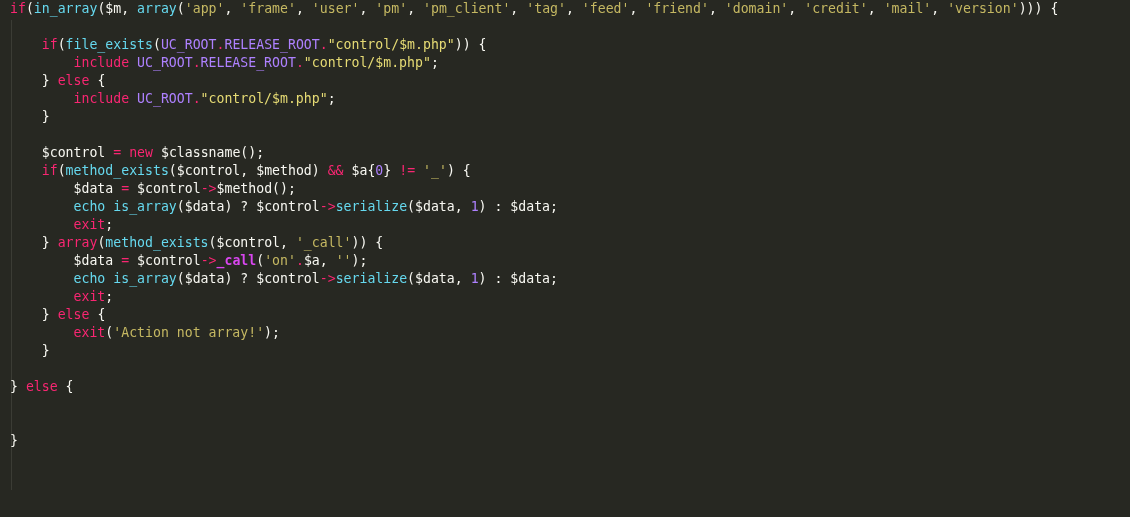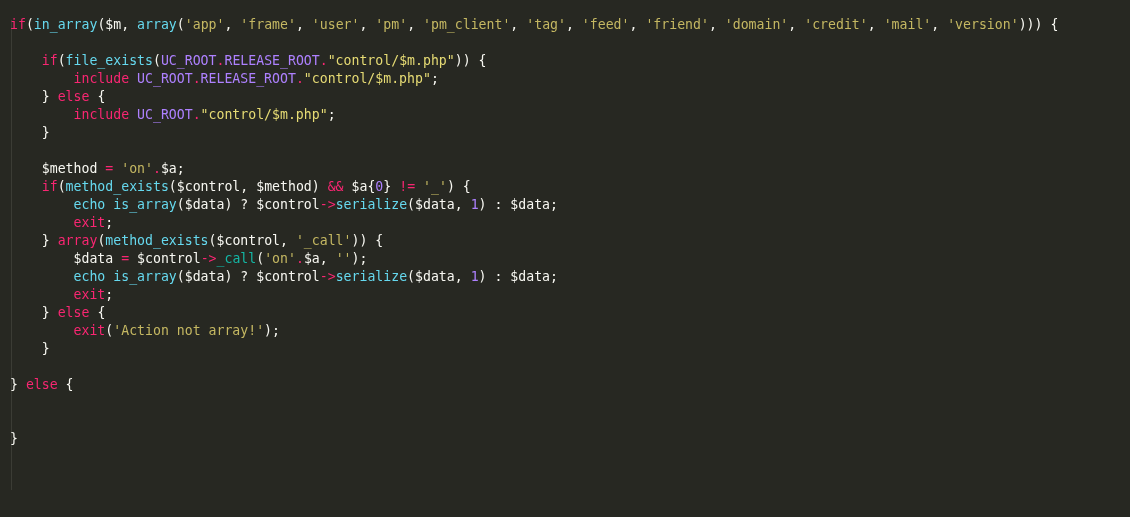--- a/index.html
+++ b/index.html
@@ -23,59 +23,60 @@
   .indent-guide {
     position: absolute;
     left: 11px;
     top: 20px;
     width: 1px;
     height: 470px;
     background: #3b3c35;
   }
   .code-area {
     position: relative;
-    padding: 16px 0 0 0;
+    padding: 0 0 0 0;
   }
   .line {
     height: 18px;
     line-height: 18px;
     font-size: 13.2px;
     white-space: pre;
     padding-left: 10px;
     letter-spacing: 0px;
     color: #f8f8f2;
   }
   
   .kw      { color: #f92672; }  
   .fn      { color: #66d9ef; }  
   .op      { color: #f92672; }  
   .var     { color: #f8f8f2; }  
   .str     { color: #c5b862; }  
   .dstr    { color: #e6db74; }  
   .const   { color: #ae81ff; text-align: center; }  
   .num     { color: #ae81ff; }  
   .punc    { color: #f8f8f2; }  
-  .plain   { color: #14b8a6; }
+  .plain   { color: #d946ef; font-weight: bold; }
 </style>
 </head>
 <body>
 
 <div id="editor">
   <div class="indent-guide"></div>
   <div class="code-area" id="code-area">
       <div class="line"><span class="kw">if</span><span class="punc">(</span><span class="fn">in_array</span><span class="punc">(</span><span class="var">$m</span><span class="punc">, </span><span class="fn">array</span><span class="punc">(</span><span class="str">'app'</span><span class="punc">, </span><span class="str">'frame'</span><span class="punc">, </span><span class="str">'user'</span><span class="punc">, </span><span class="str">'pm'</span><span class="punc">, </span><span class="str">'pm_client'</span><span class="punc">, </span><span class="str">'tag'</span><span class="punc">, </span><span class="str">'feed'</span><span class="punc">, </span><span class="str">'friend'</span><span class="punc">, </span><span class="str">'domain'</span><span class="punc">, </span><span class="str">'credit'</span><span class="punc">, </span><span class="str">'mail'</span><span class="punc">, </span><span class="str">'version'</span><span class="punc">))) {</span></div>
       <div class="line">&nbsp;</div>
       <div class="line"><span class="plain">    </span><span class="kw">if</span><span class="punc">(</span><span class="fn">file_exists</span><span class="punc">(</span><span class="const">UC_ROOT</span><span class="op">.</span><span class="const">RELEASE_ROOT</span><span class="op">.</span><span class="dstr">"control/$m.php"</span><span class="punc">)) {</span></div>
       <div class="line"><span class="plain">        </span><span class="kw">include</span><span class="plain"> </span><span class="const">UC_ROOT</span><span class="op">.</span><span class="const">RELEASE_ROOT</span><span class="op">.</span><span class="dstr">"control/$m.php"</span><span class="punc">;</span></div>
       <div class="line"><span class="plain">    </span><span class="punc">}</span><span class="plain"> </span><span class="kw">else</span><span class="punc"> {</span></div>
       <div class="line"><span class="plain">        </span><span class="kw">include</span><span class="plain"> </span><span class="const">UC_ROOT</span><span class="op">.</span><span class="dstr">"control/$m.php"</span><span class="punc">;</span></div>
       <div class="line"><span class="plain">    </span><span class="punc">}</span></div>
       <div class="line">&nbsp;</div>
-      <div class="line"><span class="plain">    </span><span class="var">$method</span><span class="plain"> </span><span class="op">=</span><span class="plain"> </span><span class="str">'on'</span><span class="op">.</span><span class="var">$a</span><span class="punc">;</span></div>
+      <div class="line"><span class="plain">    </span><span class="var">$control</span><span class="plain"> </span><span class="op">=</span><span class="plain"> </span><span class="kw">new</span><span class="plain"> </span><span class="var">$classname</span><span class="punc">();</span></div>
       <div class="line"><span class="plain">    </span><span class="kw">if</span><span class="punc">(</span><span class="fn">method_exists</span><span class="punc">(</span><span class="var">$control</span><span class="punc">, </span><span class="var">$method</span><span class="punc">) </span><span class="op">&amp;&amp;</span><span class="plain"> </span><span class="var">$a</span><span class="punc">{</span><span class="num">0</span><span class="punc">} </span><span class="op">!=</span><span class="plain"> </span><span class="str">'_'</span><span class="punc">) {</span></div>
+      <div class="line"><span class="plain">        </span><span class="var">$data</span><span class="plain"> </span><span class="op">=</span><span class="plain"> </span><span class="var">$control</span><span class="op">-&gt;</span><span class="var">$method</span><span class="punc">();</span></div>
       <div class="line"><span class="plain">        </span><span class="fn">echo</span><span class="plain"> </span><span class="fn">is_array</span><span class="punc">(</span><span class="var">$data</span><span class="punc">) ? </span><span class="var">$control</span><span class="op">-&gt;</span><span class="fn">serialize</span><span class="punc">(</span><span class="var">$data</span><span class="punc">, </span><span class="num">1</span><span class="punc">) : </span><span class="var">$data</span><span class="punc">;</span></div>
       <div class="line"><span class="plain">        </span><span class="kw">exit</span><span class="punc">;</span></div>
       <div class="line"><span class="plain">    </span><span class="punc">}</span><span class="plain"> </span><span class="kw">array</span><span class="punc">(</span><span class="fn">method_exists</span><span class="punc">(</span><span class="var">$control</span><span class="punc">, </span><span class="str">'_call'</span><span class="punc">)) {</span></div>
       <div class="line"><span class="plain">        </span><span class="var">$data</span><span class="plain"> </span><span class="op">=</span><span class="plain"> </span><span class="var">$control</span><span class="op">-&gt;</span><span class="plain">_call</span><span class="punc">(</span><span class="str">'on'</span><span class="op">.</span><span class="var">$a</span><span class="punc">, </span><span class="str">''</span><span class="punc">);</span></div>
       <div class="line"><span class="plain">        </span><span class="fn">echo</span><span class="plain"> </span><span class="fn">is_array</span><span class="punc">(</span><span class="var">$data</span><span class="punc">) ? </span><span class="var">$control</span><span class="op">-&gt;</span><span class="fn">serialize</span><span class="punc">(</span><span class="var">$data</span><span class="punc">, </span><span class="num">1</span><span class="punc">) : </span><span class="var">$data</span><span class="punc">;</span></div>
       <div class="line"><span class="plain">        </span><span class="kw">exit</span><span class="punc">;</span></div>
       <div class="line"><span class="plain">    </span><span class="punc">}</span><span class="plain"> </span><span class="kw">else</span><span class="punc"> {</span></div>
       <div class="line"><span class="plain">        </span><span class="kw">exit</span><span class="punc">(</span><span class="str">'Action not array!'</span><span class="punc">);</span></div>
       <div class="line"><span class="plain">    </span><span class="punc">}</span></div>
       <div class="line">&nbsp;</div>

